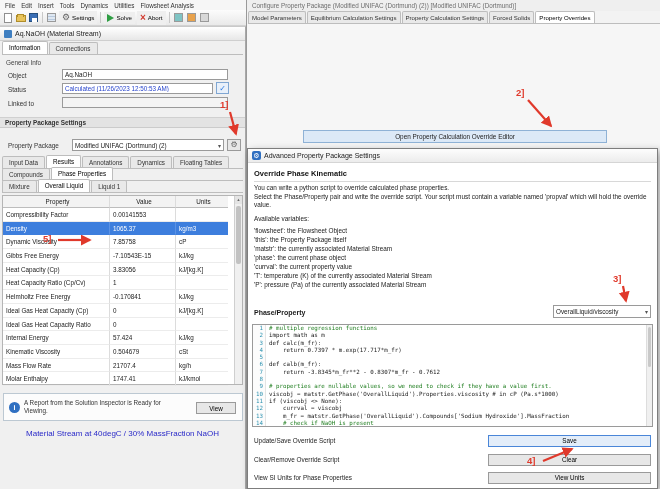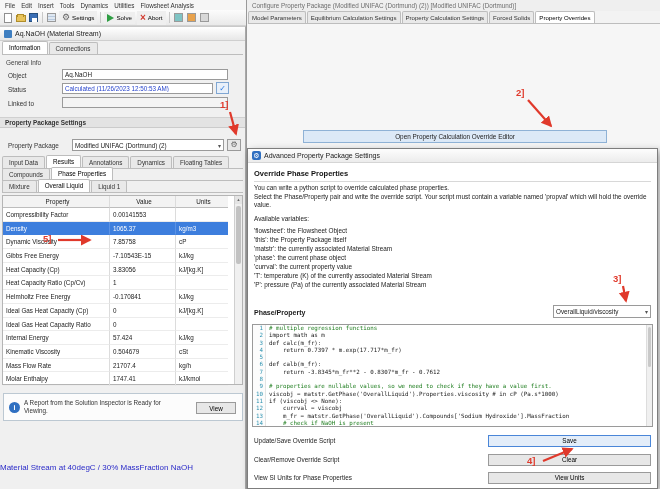--- a/index.html
+++ b/index.html
@@ -59,21 +59,21 @@
   .trow.selected .tcell { background:#3d7edd; color:#fff; border-bottom-color:#3d7edd; border-right-color:#5b92e4; }
   .vscroll { position:absolute; right:0; top:0; width:8px; bottom:0; background:#f0f0f0; border-left:1px solid #cfcfcf; }
   .vs-btn { height:8px; font-size:4px; text-align:center; line-height:8px; color:#666; background:#e4e4e4; }
   .vs-thumb { position:absolute; left:1px; right:1px; top:10px; height:58px; background:#c2c2c2; border-radius:2px; }
 
   
   .inspector { position:absolute; left:3px; top:366px; width:240px; height:28px; background:#fcfcfc; border:1px solid #bcc8d2; display:flex; align-items:center; }
   .info-ic { width:11px; height:11px; border-radius:50%; background:#2f6fc1; color:#fff; font-size:7px; font-weight:bold; display:flex; align-items:center; justify-content:center; margin:0 4px 0 5px; flex:none; }
   .insp-text { width:160px; font-size:6.3px; line-height:1.3; color:#333; }
   .view-btn { position:absolute; right:6px; top:8px; width:40px; height:12px; background:#e7e7e7; border:1px solid #9a9a9a; font-size:6.3px; font-family:inherit; }
-  .stream-label { position:absolute; left:0; top:402px; width:100%; text-align:left; color:#2a2ac8; font-size:8px;margin-top:34px; }
+  .stream-label { position:absolute; left:0; top:402px; width:100%; text-align:center; color:#2a2ac8; font-size:8px; }
 
   
   .rw { position:absolute; left:246px; top:0; width:414px; height:489px; background:#f3f3f3; border-left:1px solid #9a9a9a; }
   .rw-title { height:11px; display:flex; align-items:center; padding-left:5px; font-size:6.3px; color:#6d6d6d; background:#efefef; white-space:nowrap; overflow:hidden; }
   .rw-tabs { position:absolute; left:1px; top:11px; right:0; height:13px; }
   .rw-tabs .tab { font-size:6.1px; padding:2px 3px; }
   .rw-body { position:absolute; left:0; top:24px; right:0; bottom:0; background:#f6f6f6; }
   .open-editor { position:absolute; left:56px; top:106px; width:304px; height:13px; background:#dce9f7; border:1px solid #8fb2d6; font-size:6.4px; font-family:inherit; color:#222; }
 
   
@@ -310,21 +310,21 @@
       <button class="open-editor">Open Property Calculation Override Editor</button>
     </div>
   </div>
 
   <div class="dlg">
     <div class="dlg-title">
       <span class="dlg-icon">⚙</span>
       <span>Advanced Property Package Settings</span>
     </div>
 
-    <div class="dlg-heading">Override Phase Properties</div>
+    <div class="dlg-heading">Override Phase Kinematic</div>
 
     <div class="dlg-desc" style="top:35px;">You can write a python script to override calculated phase properties.</div>
     <div class="dlg-desc" style="top:44px;">Select the Phase/Property pair and write the override script. Your script must contain a variable named 'propval' which will hold the override value.</div>
 
     <div class="dlg-vars-label" style="top:66px;">Available variables:</div>
 
     <div class="dlg-var" style="top:78px;">'flowsheet': the Flowsheet Object</div>
     <div class="dlg-var" style="top:87px;">'this': the Property Package itself</div>
     <div class="dlg-var" style="top:96px;">'matstr': the currently associated Material Stream</div>
     <div class="dlg-var" style="top:105px;">'phase': the current phase object</div>

